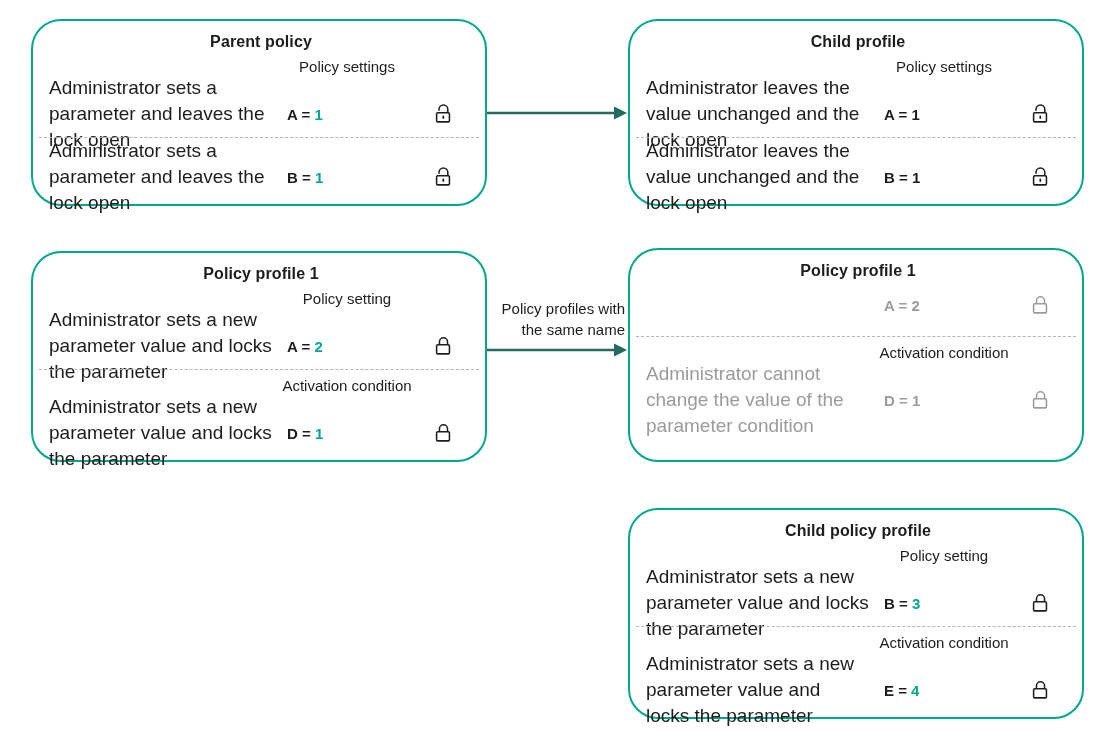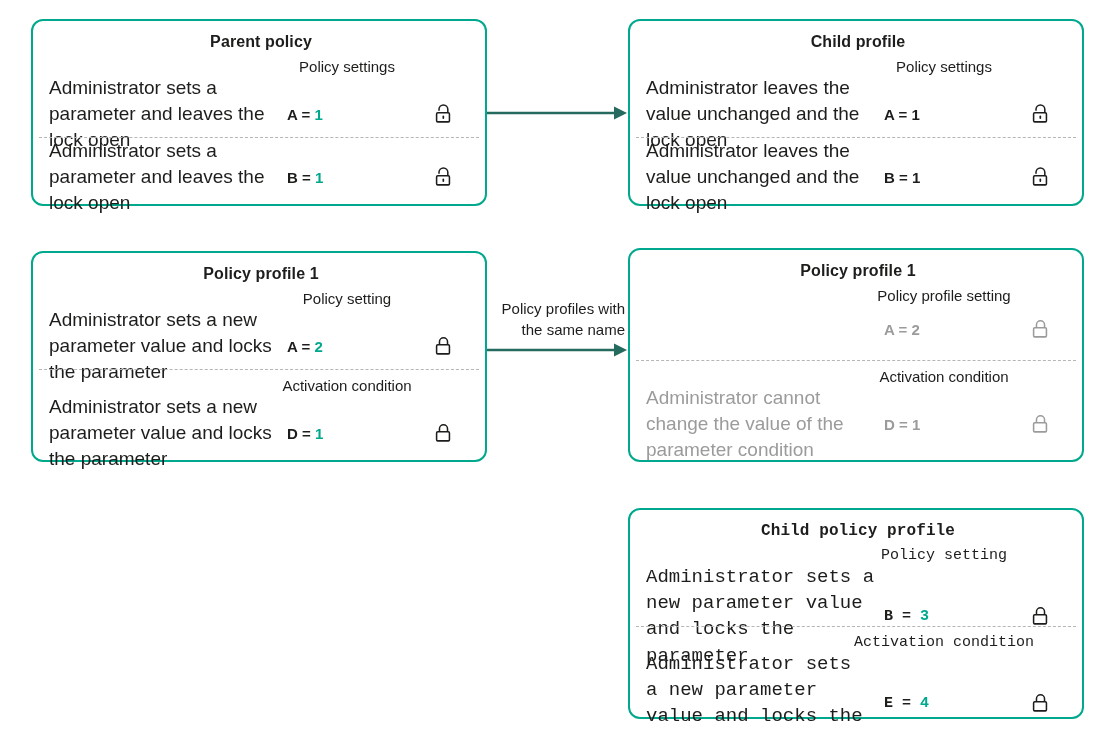--- a/index.html
+++ b/index.html
@@ -9,21 +9,21 @@
     --muted:#9B9B9B;
     --sep:#B6B6B6;
   }
   *{box-sizing:border-box;margin:0;padding:0;}
   html,body{background:#fff;}
   .stage{
     position:relative;width:1100px;height:736px;background:#fff;
     font-family:"Liberation Sans", sans-serif;color:var(--text);overflow:hidden;
   }
   .box{
-    position:absolute;border:2px solid var(--accent);border-radius:12px;
+    position:absolute;border:2px solid var(--accent);border-radius:30px;
     background:#fff;display:flex;flex-direction:column;
     padding:9px 12px 10px 16px;
   }
   .box-title{
     text-align:center;font-weight:700;font-size:16px;margin-top:3px;
     letter-spacing:.1px;
   }
   .grid{
     display:grid;grid-template-columns:1fr 120px 60px;column-gap:6px;
     align-items:center;
@@ -140,23 +140,20 @@
         <svg width="23" height="24" viewBox="0 0 24 24" fill="none" stroke="currentColor" stroke-width="1.6">
             <rect x="4.8" y="10.8" width="13.4" height="9.4" rx="1.2"></rect>
             <path d="M7.8 10.8 V7.6 a4.2 4.2 0 0 1 8.4 0 V10.8"></path>
           </svg>
       </span>
     </div>
   </div>
 
   <div class="box" style="left:628px;top:248px;width:456px;height:214px;">
     <div class="box-title">Policy profile 1</div>
-    <div class="grid hdr">
-      <span class="hdr-label">Policy profile setting</span>
-    </div>
     <div class="grid row muted">
       <div class="value"><span>A =</span> <span class="vnum">2</span></div>
       <span class="lock">
         <svg width="23" height="24" viewBox="0 0 24 24" fill="none" stroke="currentColor" stroke-width="1.6">
             <rect x="4.8" y="10.8" width="13.4" height="9.4" rx="1.2"></rect>
             <path d="M7.8 10.8 V7.6 a4.2 4.2 0 0 1 8.4 0 V10.8"></path>
           </svg>
       </span>
     </div>
     <div class="sep"></div>
@@ -168,21 +165,21 @@
       <div class="value"><span>D =</span> <span class="vnum">1</span></div>
       <span class="lock">
         <svg width="23" height="24" viewBox="0 0 24 24" fill="none" stroke="currentColor" stroke-width="1.6">
             <rect x="4.8" y="10.8" width="13.4" height="9.4" rx="1.2"></rect>
             <path d="M7.8 10.8 V7.6 a4.2 4.2 0 0 1 8.4 0 V10.8"></path>
           </svg>
       </span>
     </div>
   </div>
 
-  <div class="box" style="left:628px;top:508px;width:456px;height:211px;font-family:Liberation Mono, monospace;">
+  <div class="box" style="left:628px;top:508px;width:456px;height:211px;">
     <div class="box-title">Child policy profile</div>
     <div class="grid hdr">
       <span class="hdr-label">Policy setting</span>
     </div>
     <div class="grid row">
       <div class="desc">Administrator sets a new parameter value and locks the parameter</div>
       <div class="value"><span>B =</span> <span class="vnum accent">3</span></div>
       <span class="lock">
         <svg width="23" height="24" viewBox="0 0 24 24" fill="none" stroke="currentColor" stroke-width="1.6">
             <rect x="4.8" y="10.8" width="13.4" height="9.4" rx="1.2"></rect>

